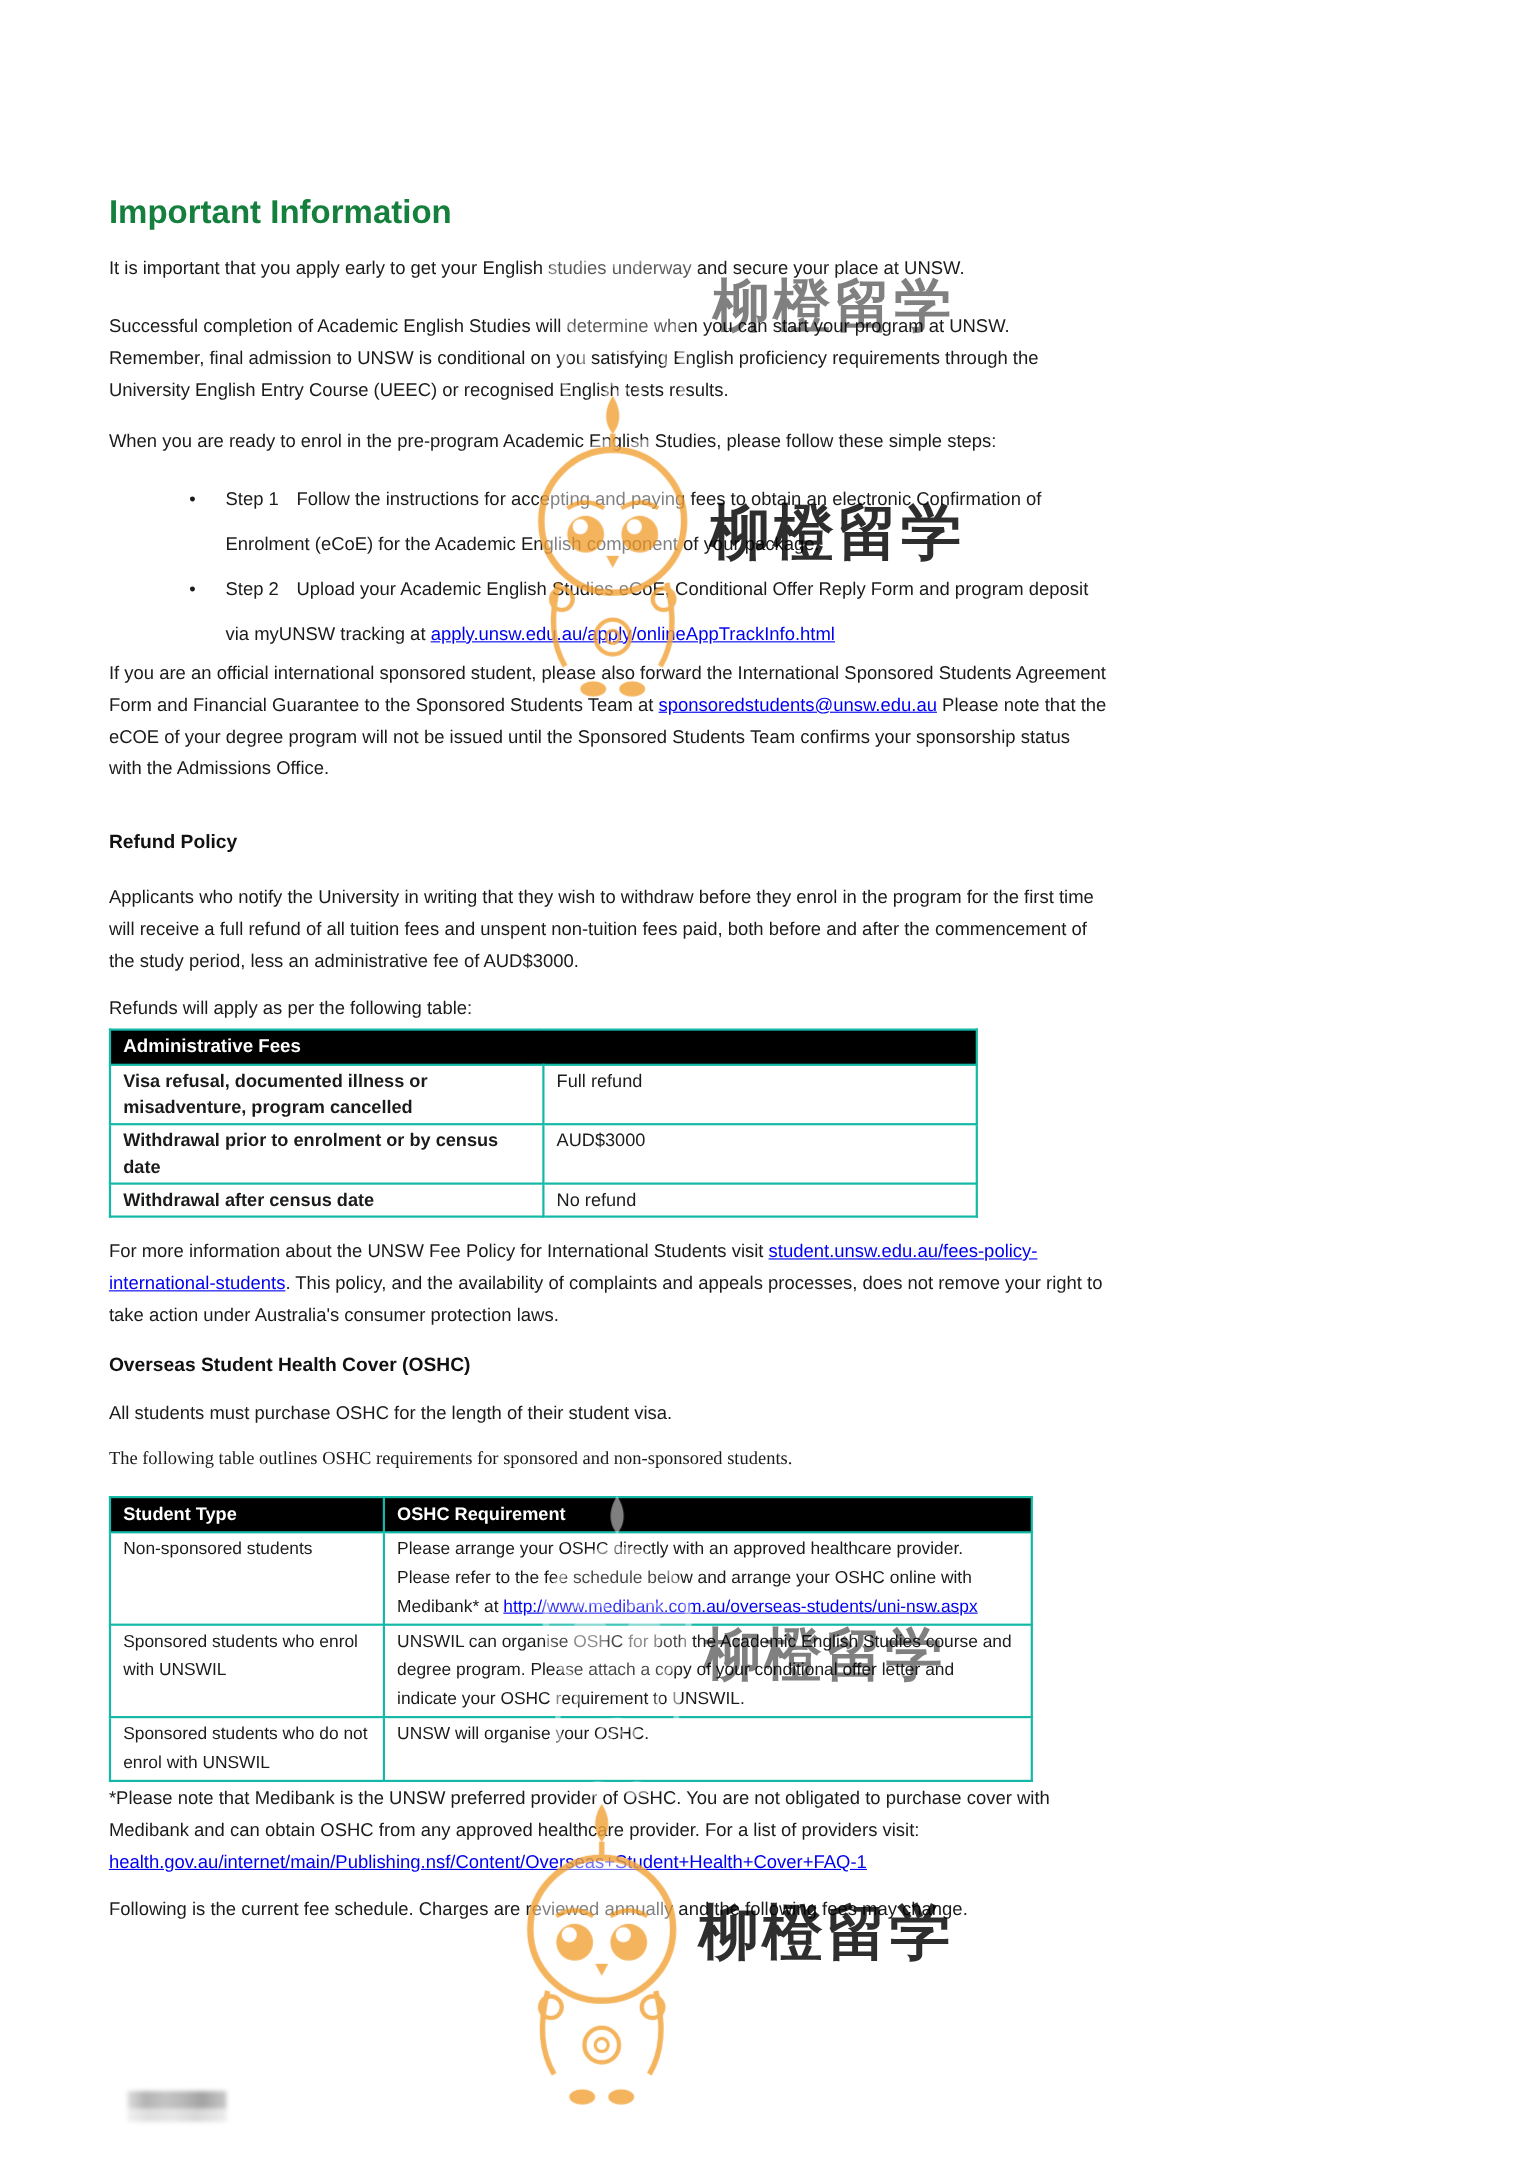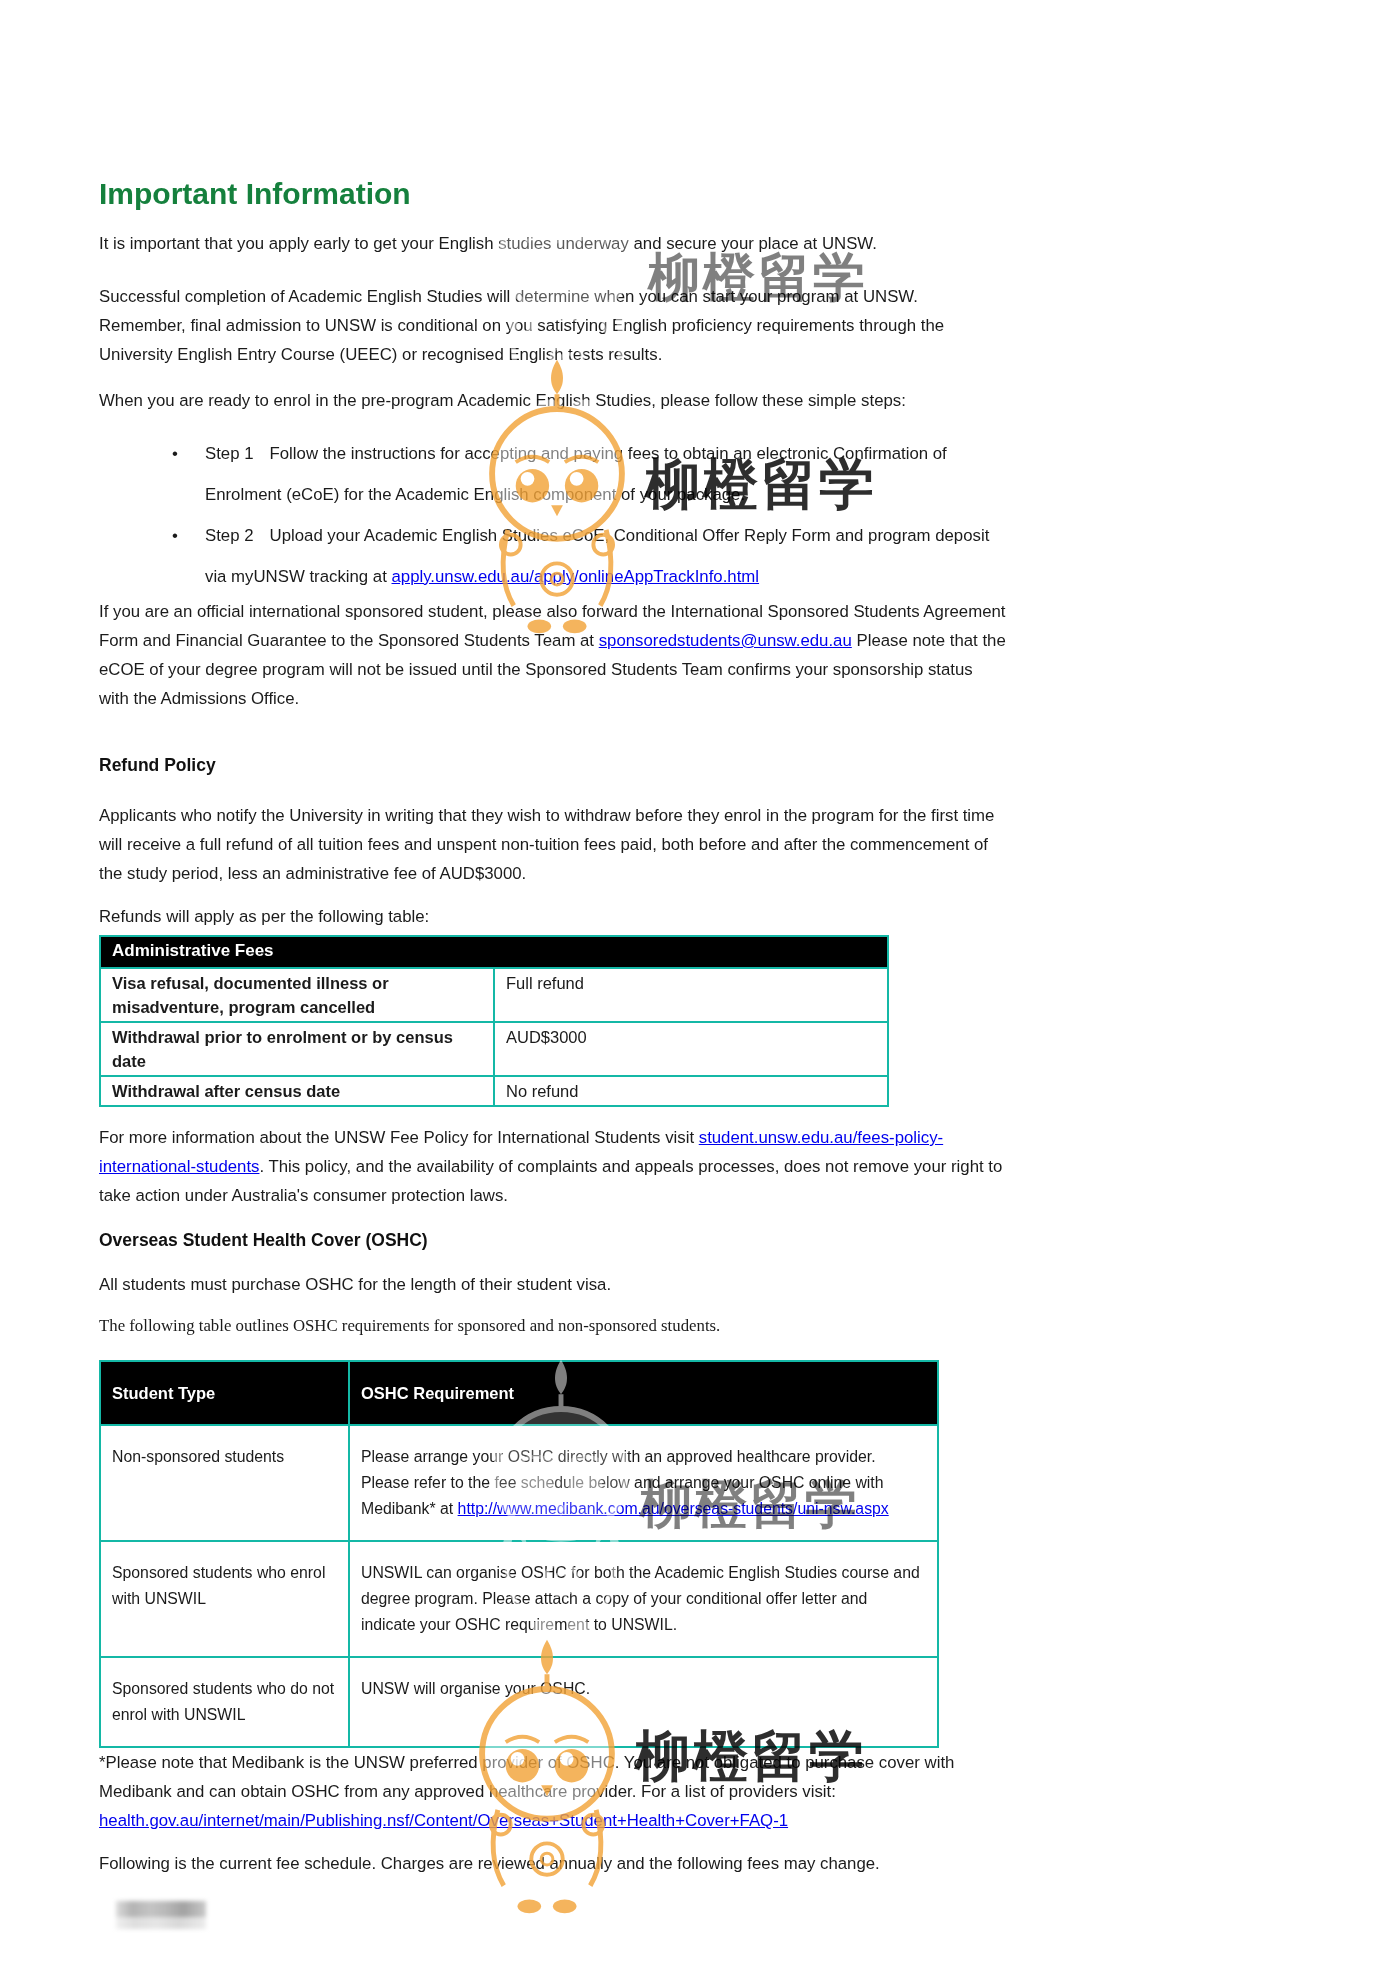--- a/index.html
+++ b/index.html
@@ -40,21 +40,21 @@
   .steplabel{margin-right:16px;}
 
   a.link{color:#0000EE;text-decoration:underline;cursor:pointer;overflow-wrap:anywhere;}
 
   table.dtable{border-collapse:collapse;width:790px;table-layout:fixed;}
   table.dtable td{border:2px solid #14b8a6;vertical-align:top;overflow-wrap:break-word;}
   .admin td{font-size:16.5px;line-height:24px;padding:2px 11px;}
   .admin .th{background:#000;color:#fff;font-weight:bold;font-size:17px;height:26px;}
   .admin .lbl{font-weight:bold;width:659px;}
   .admin .val{width:131px;font-weight:normal;}
-  .oshc td{font-size:15.8px;line-height:26px;padding:18px 11px;}
+  .oshc td{font-size:15.8px;line-height:26px;padding:2px 11px;}
   .oshc .th{background:#000;color:#fff;font-weight:bold;height:24px;font-size:16.5px;}
   .oshc .c1{width:225px;}
   .oshc .c2{width:565px;}
 
   
   .wm{position:absolute;pointer-events:none;}
   .wm-text{
     position:absolute;font-weight:bold;font-size:55px;letter-spacing:3px;
     color:#000000;font-family:"DejaVu Sans",sans-serif;white-space:nowrap;
   }

